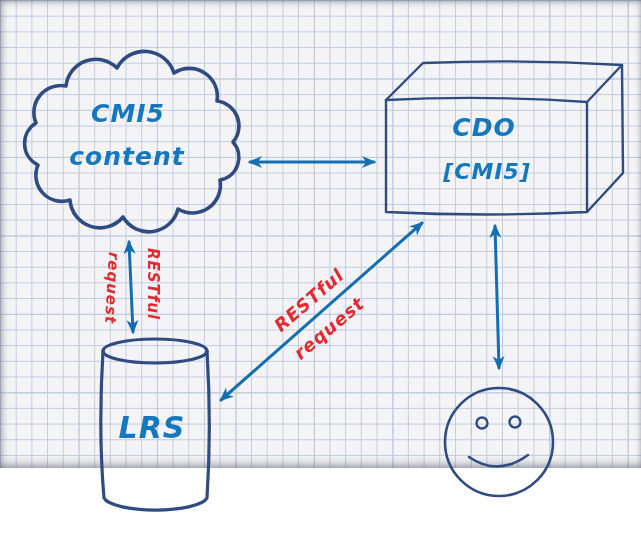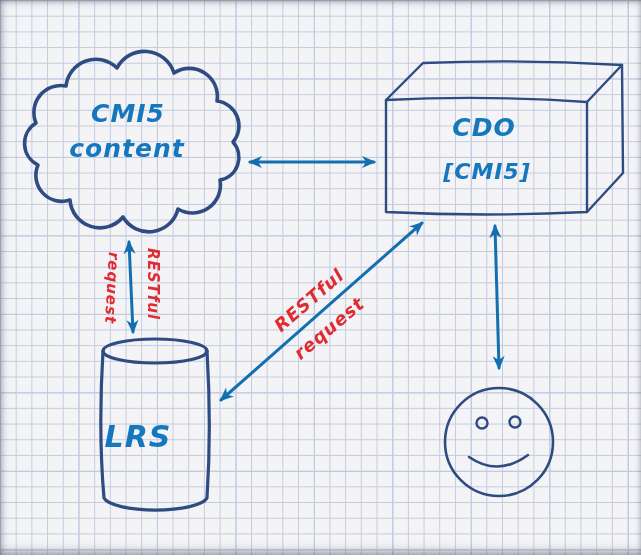--- a/index.html
+++ b/index.html
@@ -10,21 +10,21 @@
     --paper:#f4f4f6;
     --grid-line:#c2cce0;
   }
   html,body{margin:0;padding:0;}
   body{
     font-family:"DejaVu Sans", sans-serif;
     width:641px;height:560px;overflow:hidden;
   }
   .canvas{
     position:relative;
-    width:641px;height:555px;
+    width:641px;height:468px;
     background-color:var(--paper);
     background-image:
       linear-gradient(to right, var(--grid-line) 1px, transparent 1px),
       linear-gradient(to bottom, var(--grid-line) 1px, transparent 1px),
       linear-gradient(to right, rgba(150,165,200,0.55) 1px, transparent 1px),
       linear-gradient(to bottom, rgba(150,165,200,0.55) 1px, transparent 1px);
     background-size:15.7px 15.7px, 15.7px 15.7px, 78.5px 78.5px, 78.5px 78.5px;
     box-shadow:
       inset 0 5px 7px -4px rgba(90,95,110,0.65),
       inset 6px 0 8px -5px rgba(90,95,110,0.55),
@@ -96,26 +96,26 @@
       <path class="ink" stroke-width="2.6" d="M469,457 Q498,477 528,455"></path>
     </g>
 
     <line class="arrow" stroke-width="3" x1="250" y1="162" x2="374" y2="162" marker-start="url(#ah)" marker-end="url(#ah)"></line>
     <line class="arrow" stroke-width="3" x1="129" y1="242" x2="133" y2="332" marker-start="url(#ah)" marker-end="url(#ah)"></line>
     <line class="arrow" stroke-width="3" x1="221" y1="400" x2="422" y2="223" marker-start="url(#ah)" marker-end="url(#ah)"></line>
     <line class="arrow" stroke-width="3" x1="495" y1="226" x2="499" y2="368" marker-start="url(#ah)" marker-end="url(#ah)"></line>
   </svg>
 
   <div class="lbl" style="left:128px;top:113px;font-size:25px;">CMI5</div>
-  <div class="lbl" style="left:127px;top:148px;font-size:25px;">content</div>
+  <div class="lbl" style="left:127px;top:156px;font-size:25px;">content</div>
 
   <div class="lbl" style="left:484px;top:127px;font-size:25px;text-align:right;">CDO</div>
   <div class="lbl" style="left:487px;top:171px;font-size:22px;">[CMI5]</div>
 
-  <div class="lbl" style="left:138px;top:427px;font-size:30px;margin-top:9px;">LRS</div>
+  <div class="lbl" style="left:152px;top:427px;font-size:30px;">LRS</div>
 
   <div class="lbl red rot90" style="left:153px;top:284px;font-size:15px;">RESTful</div>
   <div class="lbl red rot93" style="left:112px;top:288px;font-size:15px;">request</div>
 
   <div class="lbl red rotDiag1" style="left:309px;top:300px;font-size:18px;">RESTful</div>
   <div class="lbl red rotDiag2" style="left:329px;top:328px;font-size:18px;">request</div>
 
 </div>
 
 </body></html>

